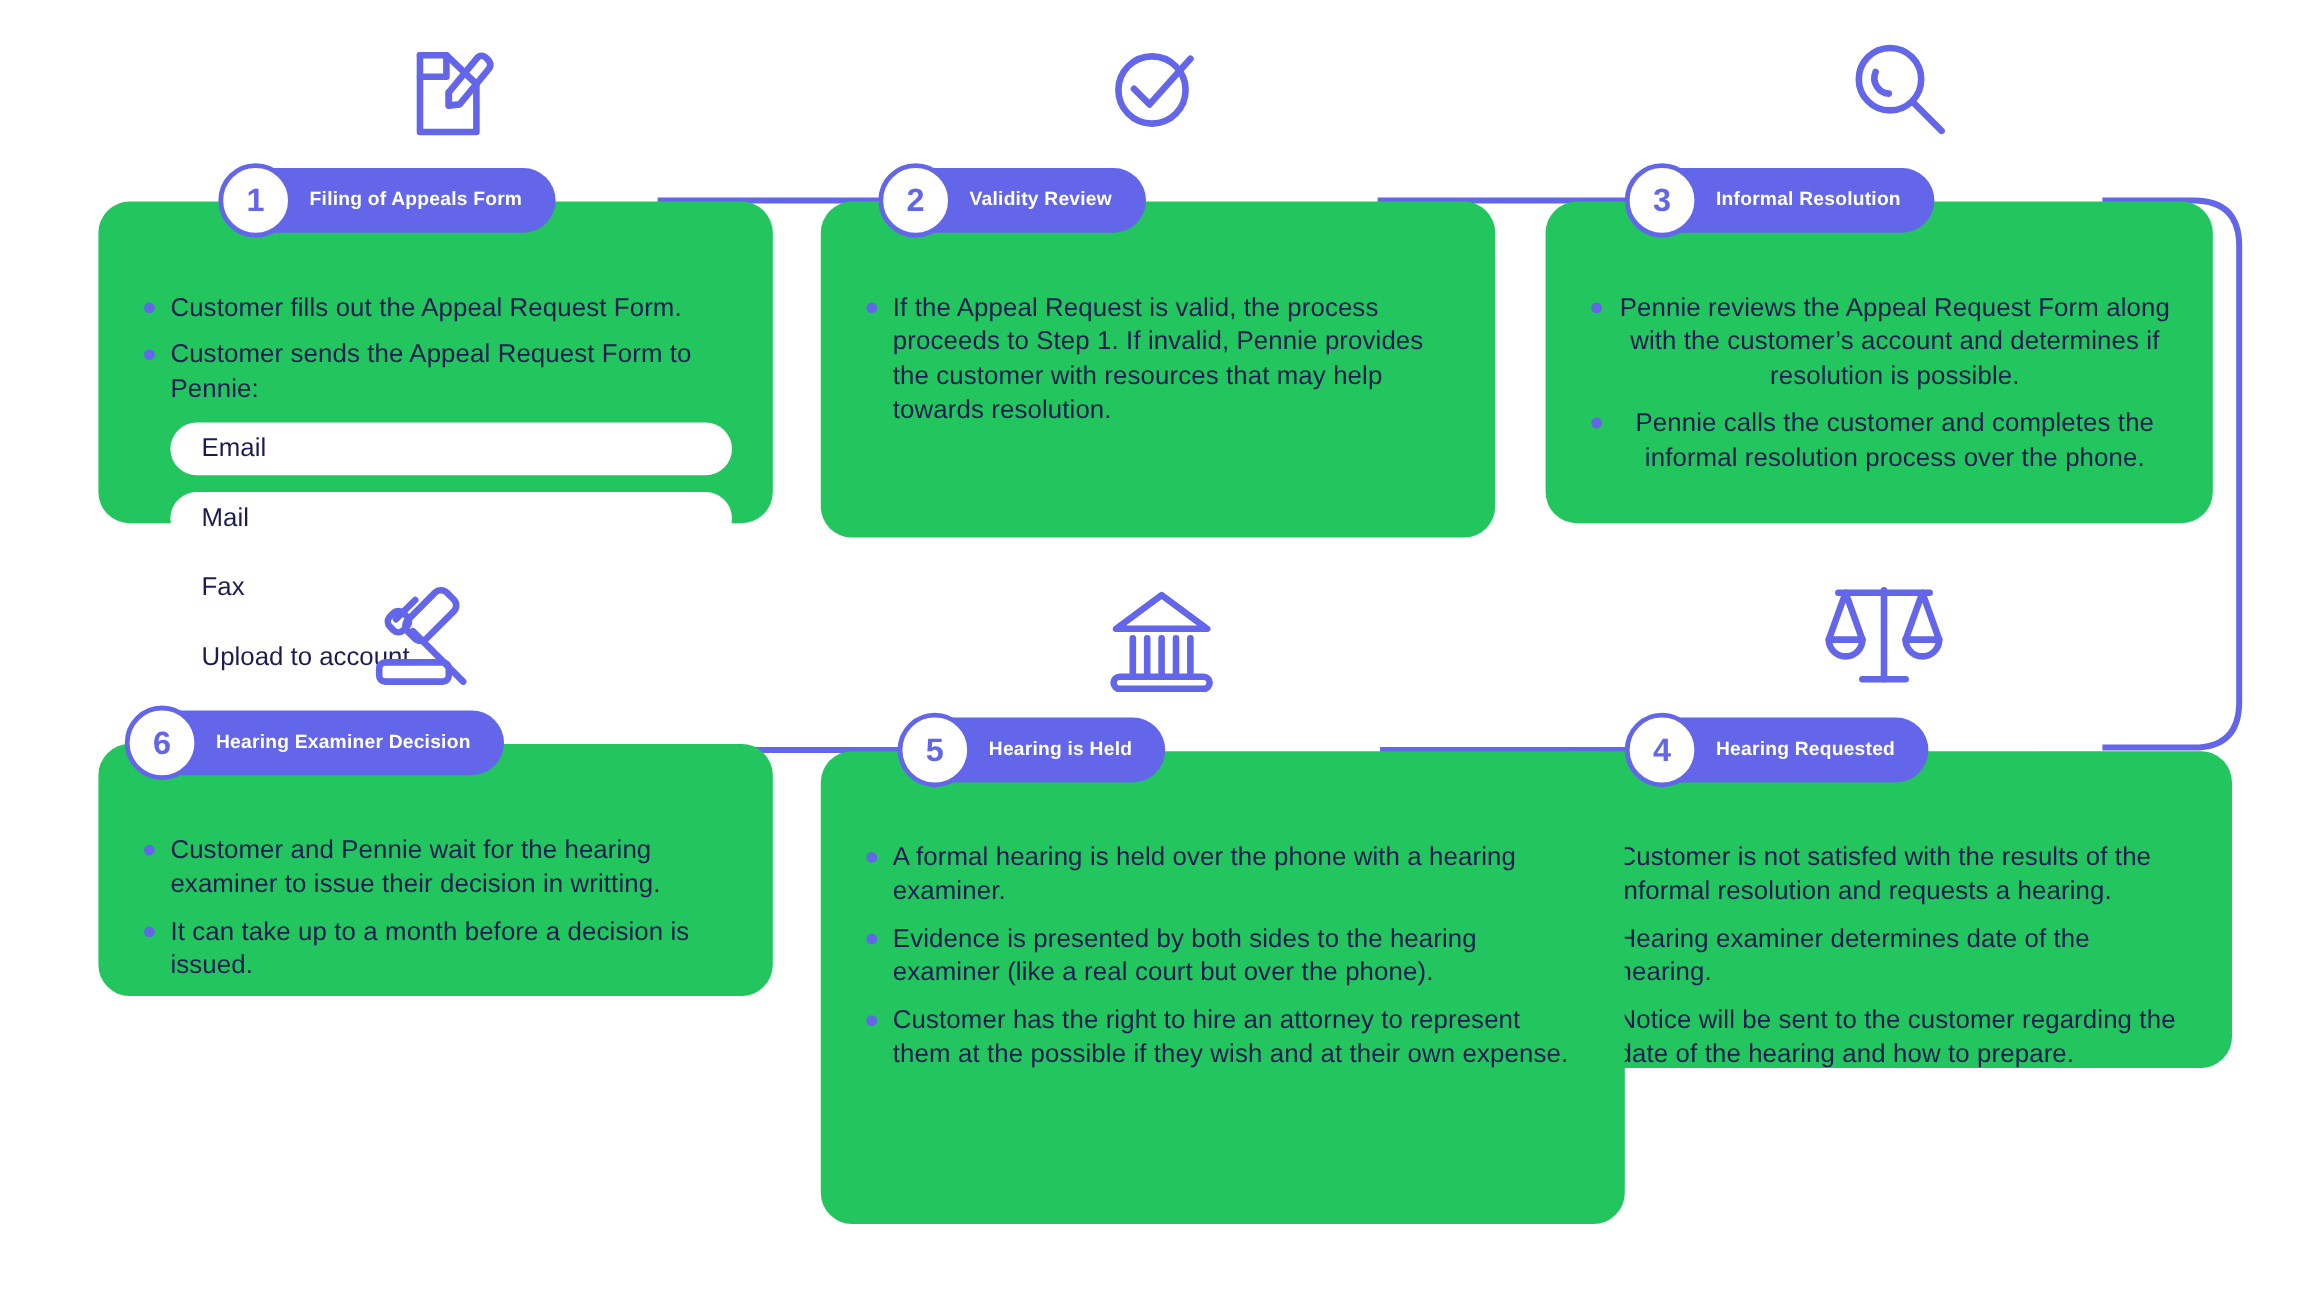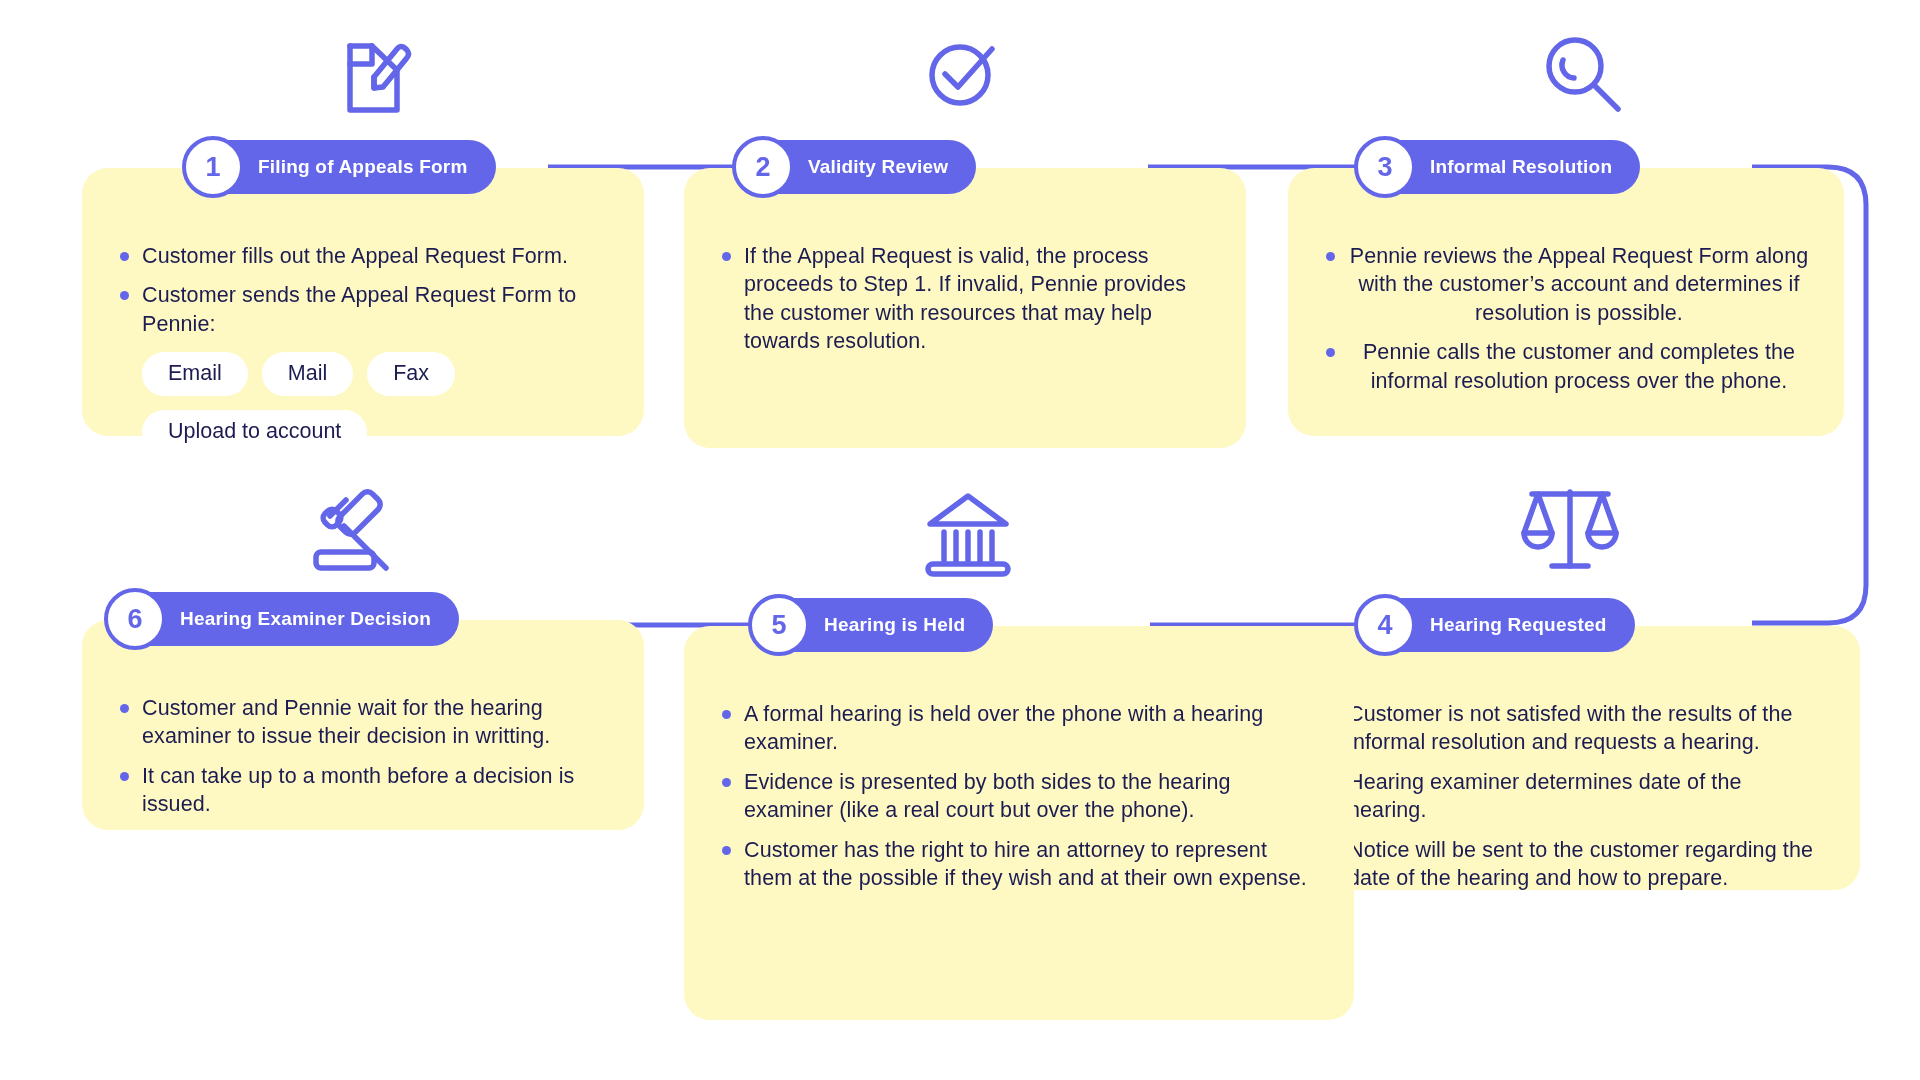--- a/index.html
+++ b/index.html
@@ -13,21 +13,21 @@
     position:relative;
   }
   #stage { position:absolute; left:0; top:0; width:1920px; height:1080px; }
 
   
   #connectors { position:absolute; left:0; top:0; width:1920px; height:1080px; pointer-events:none; }
 
   
   .card {
     position:absolute;
-    background:#fef9c3;
+    background:#22c55e;
     border-radius:26px;
   }
   .card-body {
     position:absolute;
     left:0; top:52px;
     width:100%;
     padding:22px 34px 26px 34px;
   }
   ul.bullets { list-style:none; margin:0; padding:0; }
   ul.bullets > li {
@@ -54,21 +54,21 @@
     position:absolute;
     height:54px;
     background:#6366e8;
     border-radius:27px;
     display:flex;
     align-items:center;
     z-index:6;
   }
   .pill-title {
     color:#ffffff;
-    font-size:19px;
+    font-size:16px;
     font-weight:bold;
     letter-spacing:0.2px;
     white-space:nowrap;
     padding:0 28px 0 12px;
     margin-left:46px;
   }
   .step-badge {
     position:absolute;
     left:-18px; top:-4px;
     width:62px; height:62px;
@@ -76,21 +76,21 @@
     background:#ffffff;
     border:4px solid #6366e8;
     display:flex; align-items:center; justify-content:center;
     color:#6366e8;
     font-size:27px;
     font-weight:bold;
     z-index:7;
   }
 
   
-  .chip-row { display:flex; gap:14px; margin-top:14px; flex-wrap:wrap; padding-left:26px; }
+  .chip-row { display:flex; gap:14px; margin-top:14px; flex-wrap:wrap; padding-left:26px;flex-direction:column; }
   .chip {
     background:#ffffff;
     border-radius:22px;
     padding:9px 26px;
     color:#1c1c52;
     font-size:21.5px;
     line-height:1.2;
     white-space:nowrap;
   }
 

